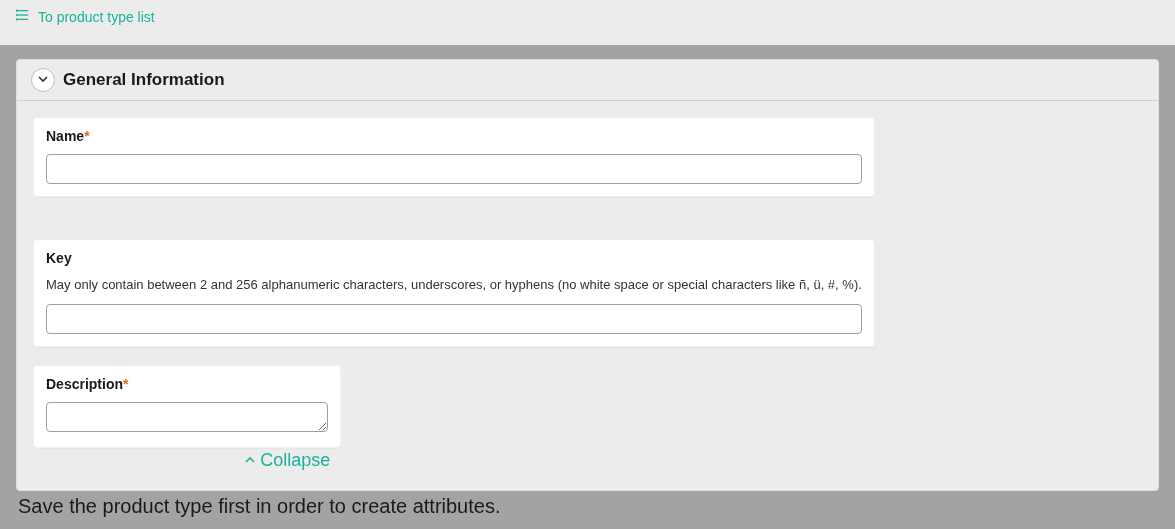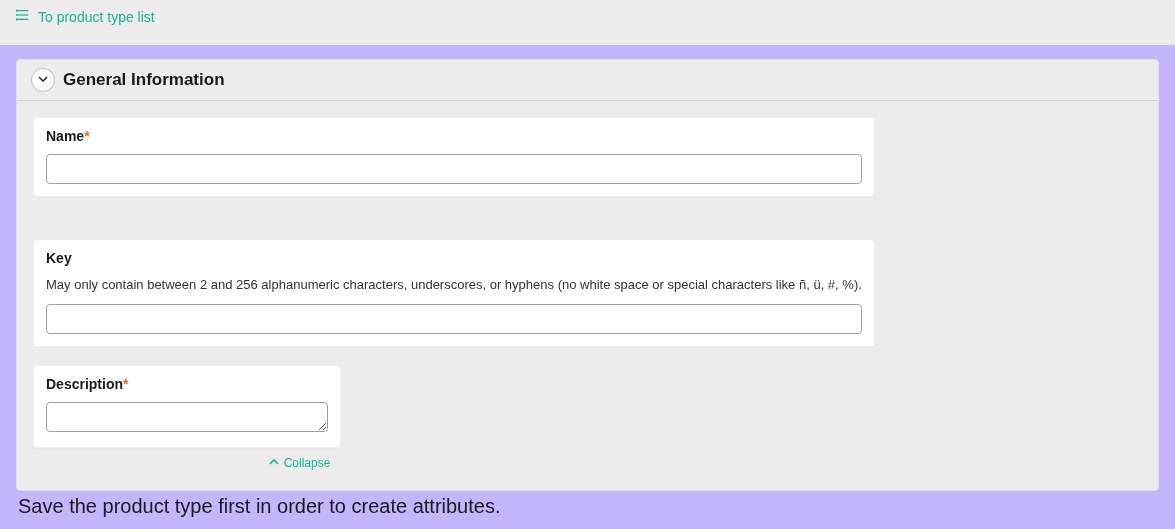--- a/index.html
+++ b/index.html
@@ -9,21 +9,21 @@
     font-size: 14px;
     color: #1a1a1a;
   }
   body {
     display: flex;
     background: #fff;
   }
   .viewport {
     flex: 1;
     overflow-y: scroll;
-    background: #c4b5fd;
+    background: #a3a3a3;
   }
 
   
   .page-header {
     background: #ececec;
     padding: 8px 16px 20px 16px;
   }
   .back-link {
     display: inline-flex;
     align-items: center;
@@ -136,21 +136,21 @@
     font-family: inherit;
   }
   .collapse-link {
     position: absolute;
     right: 10px;
     bottom: -24px;
     display: inline-flex;
     align-items: center;
     gap: 4px;
     color: #19b39b;
-    font-size: 12px;
+    font-size: 18px;
     cursor: pointer;
   }
   .collapse-link svg { width: 12px; height: 12px; }
   .description-card { padding-bottom: 12px; margin-bottom: 26px; }
 
   .below-note {
     font-size: 20px;
     color: #1a1a1a;
     padding: 4px 0 0 2px;
   }

